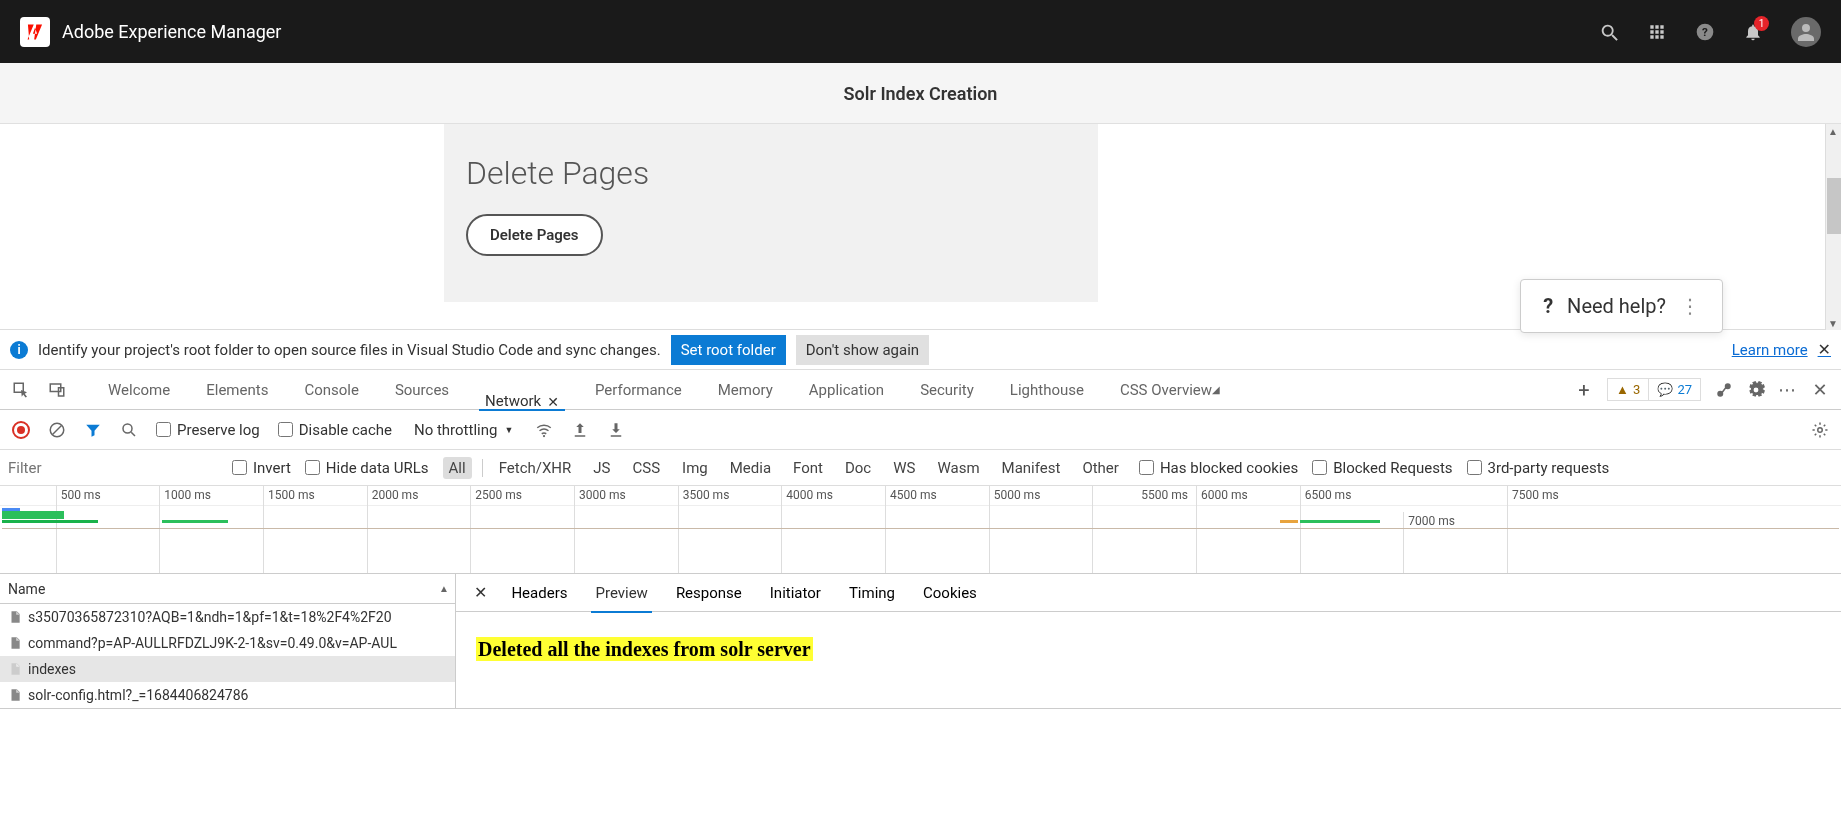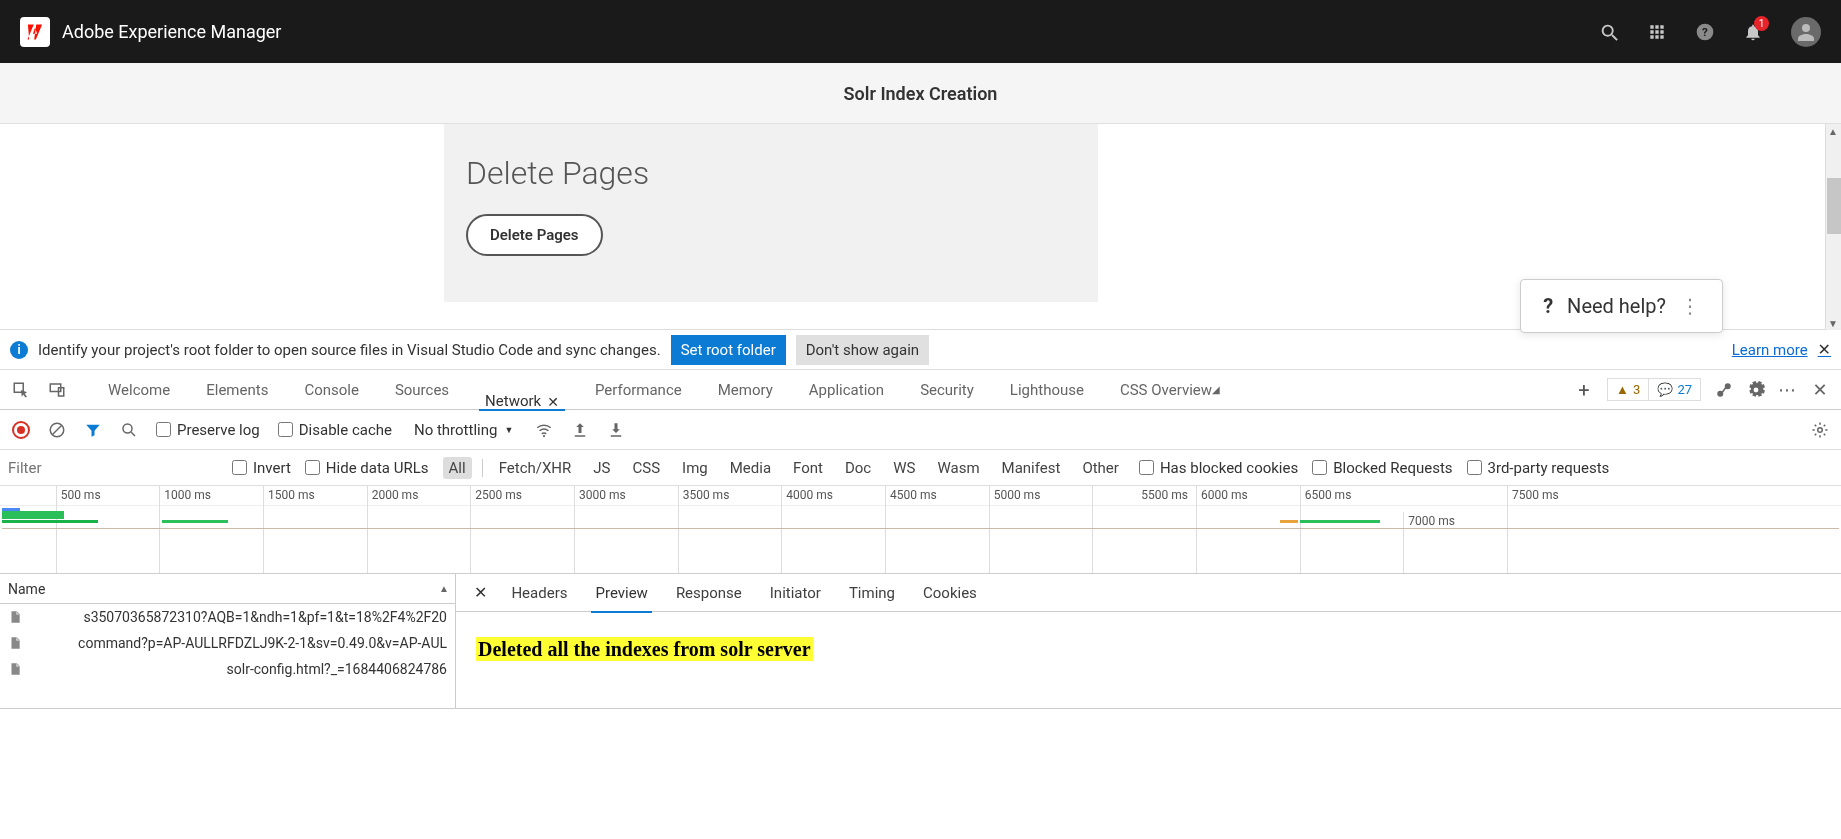--- a/index.html
+++ b/index.html
@@ -83,28 +83,28 @@
 .tl-tick { position:absolute; top:0; font-size:12px; color:#555; border-left:1px solid #ddd; height:88px; padding-left:4px; padding-top:2px; }
 .tl-bars { position:absolute; top:22px; left:0; right:0; height:16px; }
 .tl-bar { position:absolute; height:10px; }
 .tl-line { position:absolute; top:42px; left:2px; right:2px; height:1px; background:#c9b9a8; }
 
 
 .split { display:flex; height:135px; border-bottom:1px solid #ccc; }
 .req-list { width:456px; border-right:1px solid #ccc; display:flex; flex-direction:column; position:relative; }
 .req-head { height:30px; border-bottom:1px solid #ccc; display:flex; align-items:center; padding:0 8px; font-size:14px; color:#333; background:#fff; position:relative; }
 .req-head .arrow { position:absolute; right:6px; font-size:10px; color:#666; }
-.req-row { height:26px; display:flex; align-items:center; padding:0 8px; gap:6px; font-size:14px; color:#333; cursor:pointer; overflow:hidden; white-space:nowrap;justify-content:space-between; }
+.req-row { height:26px; display:flex; align-items:center; padding:0 8px; gap:6px; font-size:14px; color:#333; cursor:pointer; overflow:hidden; white-space:nowrap; }
 .req-row.sel { background:#e6e6e6; }
 .req-row svg { width:14px; height:14px; flex-shrink:0; }
 
 .detail { flex:1; display:flex; flex-direction:column; }
 .detail-tabs { height:38px; border-bottom:1px solid #ccc; display:flex; align-items:center; padding:0 8px; gap:0; }
 .detail-tabs .close { font-size:16px; padding:0 10px; cursor:pointer; color:#333; }
-.dtab { padding:0 14px; height:38px; display:flex; align-items:center; font-size:15px; color:#404040; cursor:pointer; position:relative; }
+.dtab { padding:0 14px; height:38px; display:flex; align-items:center; font-size:15px; color:#000000; cursor:pointer; position:relative; }
 .dtab.active { color:#333; }
 .dtab.active::after { content:""; position:absolute; bottom:-1px; left:10px; right:10px; height:2px; background:#0b7bd4; }
 .preview-body { flex:1; padding:26px 20px; }
 .hl { background:#ffff33; font-family:"Times New Roman",serif; font-size:20px; font-weight:bold; color:#000; padding:1px 2px; }
 
 svg { display:block; }
 </style>
 </head>
 <body>
 
@@ -378,20 +378,27 @@
           </svg>
           <span>s35070365872310?AQB=1&amp;ndh=1&amp;pf=1&amp;t=18%2F4%2F20</span>
         </div>
         <div class="req-row">
           <svg viewBox="0 0 24 24">
             <path fill="#888" d="M6 2h9l5 5v15H6z"></path>
             <path fill="#fff" d="M14 2v6h6" opacity=".6"></path>
           </svg>
           <span>command?p=AP-AULLRFDZLJ9K-2-1&amp;sv=0.49.0&amp;v=AP-AUL</span>
         </div>
+        <div class="req-row sel">
+          <svg viewBox="0 0 24 24">
+            <path fill="#ccc" d="M6 2h9l5 5v15H6z"></path>
+            <path fill="#fff" d="M14 2v6h6" opacity=".6"></path>
+          </svg>
+          <span>indexes</span>
+        </div>
         <div class="req-row">
           <svg viewBox="0 0 24 24">
             <path fill="#888" d="M6 2h9l5 5v15H6z"></path>
             <path fill="#fff" d="M14 2v6h6" opacity=".6"></path>
           </svg>
           <span>solr-config.html?_=1684406824786</span>
         </div>
       </div>
   </div>
   <div class="detail">

